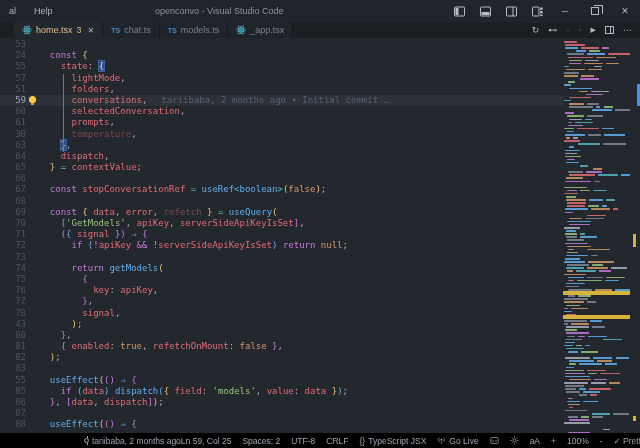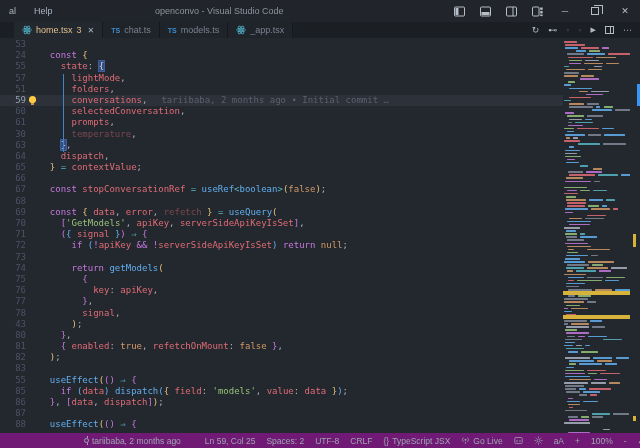--- a/index.html
+++ b/index.html
@@ -50,22 +50,22 @@
   .tk-bm{color:#d7dae0;background:rgba(82,139,255,.38);outline:1px solid rgba(82,139,255,.55);}
   .indent-guide{position:absolute;width:1px;background:#3f87c4;left:63px;}
   
   .minimap{position:absolute;top:2px;bottom:0;right:10px;width:67px;overflow:hidden;}
   .minimap i{position:absolute;height:1.6px;border-radius:.5px;opacity:.85;}
   .mm-highlight{position:absolute;left:0;right:0;height:3.5px;background:#d8b33c;}
   .overview{position:absolute;top:0;bottom:0;right:0;width:10px;}
   .overview b{position:absolute;display:block;}
 
   
-  .statusbar{position:absolute;left:0;right:0;bottom:0;height:15px;background:#701a75;
-             display:flex;align-items:center;font-size:8.5px;color:#9ea7b3;z-index:5;gap:24px;}
+  .statusbar{position:absolute;left:0;right:0;bottom:0;height:15px;background:#000000;
+             display:flex;align-items:center;font-size:8.5px;color:#9ea7b3;z-index:5;}
   .sb-left{display:flex;align-items:center;gap:4px;margin-left:84px;}
   .sb-right{margin-left:auto;display:flex;align-items:center;gap:11px;padding-right:8px;}
   .sb-item{display:flex;align-items:center;gap:3px;white-space:nowrap;}
   .commit-ic{width:5px;height:5px;border:1px solid #9ea7b3;border-radius:50%;position:relative;display:inline-block;}
   .commit-ic:before{content:"";position:absolute;left:1.5px;top:-3px;width:1px;height:2px;background:#9ea7b3;}
   .commit-ic:after{content:"";position:absolute;left:1.5px;bottom:-3px;width:1px;height:2px;background:#9ea7b3;}
   .bell-ic svg,.golive-ic svg,.browser-ic svg,.gear-ic svg,.flag-ic svg{display:block;}
 </style>
 </head>
 <body>

